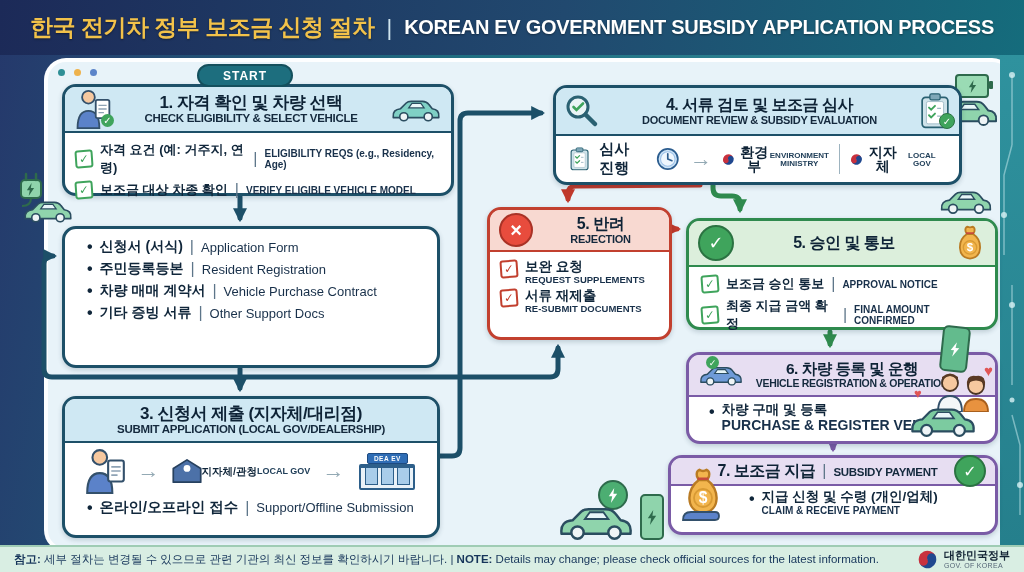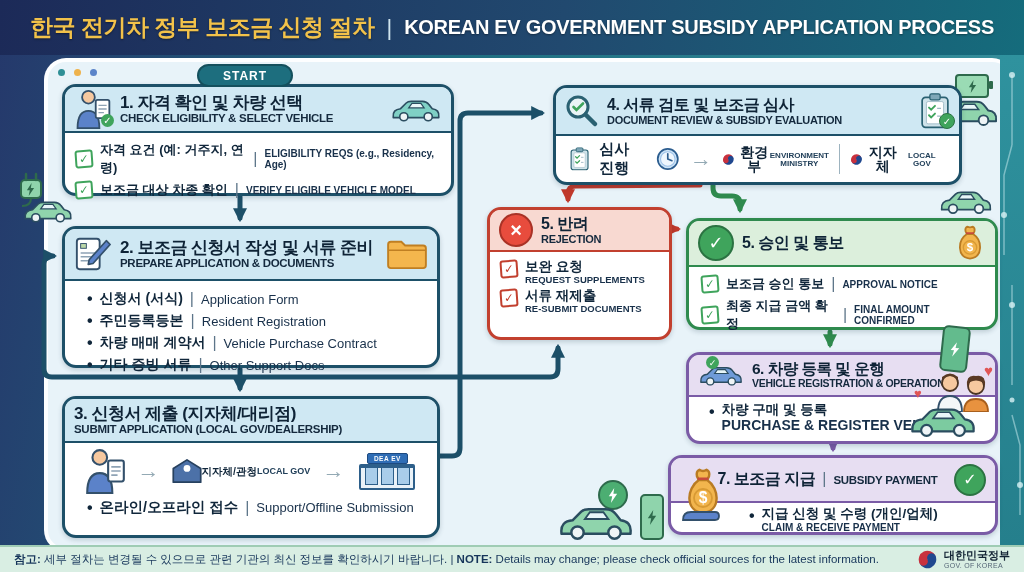--- a/index.html
+++ b/index.html
@@ -29,21 +29,21 @@
   .strip{position:absolute;right:0;top:55px;width:24px;height:490px;
     background:linear-gradient(180deg,#2f929e,#257f8c);z-index:2}
   
   .start{position:absolute;left:197px;top:64px;width:92px;height:19px;background:#1d6e7e;
     border:2px solid #14505d;border-radius:12px;color:#fff;font-size:12px;font-weight:bold;
     display:flex;align-items:center;justify-content:center;letter-spacing:1px;z-index:20}
   
   .flow-box{position:absolute;background:#fff;border:3px solid;border-radius:14px;z-index:10;
     box-shadow:0 2px 5px rgba(20,50,70,.20);box-sizing:border-box}
   .fb-head{display:flex;align-items:center;gap:8px;padding:3px 9px;border-bottom:2.5px solid;border-radius:10px 10px 0 0;box-sizing:border-box}
-  .tcol{flex:1;text-align:left;line-height:1.13}
+  .tcol{flex:1;text-align:center;line-height:1.13}
   .t-ko{font-weight:bold;color:#0e2336;letter-spacing:-.5px}
   .t-en{font-weight:bold;color:#14293d;letter-spacing:-.3px}
   .teal{border-color:#1d5068}.teal .fb-head{background:#cfe8f3;border-color:#1d5068}
   .redbx{border-color:#c2402f}.redbx .fb-head{background:#f8d9d1;border-color:#c2402f}
   .greenbx{border-color:#2f8a4e}.greenbx .fb-head{background:#dcefdc;border-color:#2f8a4e}
   .purplebx{border-color:#7a5ba6}.purplebx .fb-head{background:#e7def2;border-color:#7a5ba6}
   
   .crow{display:flex;align-items:center;gap:7px;padding:2px 0}
   .cbx{width:14px;height:14px;border-radius:3px;border:2px solid;background:#fff;flex:none;
     display:flex;align-items:center;justify-content:center;font-size:12px;font-weight:bold;line-height:0;transform:rotate(-4deg)}
@@ -216,36 +216,20 @@
       <div class="crow">
         <span class="cbx g">✓</span>
         <span class="ko-b" style="font-size:13px">보조금 대상 차종 확인</span>
         <span class="pipe">|</span>
         <span class="en-r" style="font-size:10px;font-weight:bold">VERIFY ELIGIBLE VEHICLE MODEL</span>
       </div>
     </div>
   </div>
 
   <div class="flow-box teal" style="left:62px;top:226px;width:378px;height:142px">
-    <div class="fb-head" style="height:52px">
-      <svg width="38" height="38" viewBox="0 0 40 40">
-        <rect x="3" y="4" width="24" height="32" rx="3" fill="#fff" stroke="#33506b" stroke-width="2"></rect>
-        <rect x="7" y="9" width="6" height="5" fill="#bcd8a8" stroke="#33506b" stroke-width="1"></rect>
-        <path d="M7 19 H23 M7 23 H23 M7 27 H18" stroke="#8ea3b5" stroke-width="1.6"></path>
-        <path d="M16 26 L34 6 L38 10 L20 30 L15 31 Z" fill="#5b82c9" stroke="#33506b" stroke-width="1.8" stroke-linejoin="round"></path>
-      </svg>
-      <div class="tcol">
-        <div class="t-ko" style="font-size:17px">2. 보조금 신청서 작성 및 서류 준비</div>
-        <div class="t-en" style="font-size:11.5px">PREPARE APPLICATION &amp; DOCUMENTS</div>
-      </div>
-      <svg width="42" height="34" viewBox="0 0 44 36">
-        <path d="M2 8 Q2 5 5 5 H16 L20 9 H39 Q42 9 42 12 V30 Q42 33 39 33 H5 Q2 33 2 30 Z" fill="#f4b64d" stroke="#c07f22" stroke-width="2"></path>
-        <path d="M2 14 H42" stroke="#c07f22" stroke-width="1.5"></path>
-      </svg>
-    </div>
     <div style="padding:7px 12px 0 22px">
       <div class="crow">
         <span class="bul">•</span>
         <span class="ko-b" style="font-size:14px">신청서 (서식)</span>
         <span class="pipe">|</span>
         <span class="en-r" style="font-size:13px">Application Form</span>
       </div>
       <div class="crow">
         <span class="bul">•</span>
         <span class="ko-b" style="font-size:14px">주민등록등본</span>
@@ -422,21 +406,21 @@
     <div class="crow" style="align-items:flex-start;padding:6px 0 0 20px">
       <span class="bul">•</span>
       <span class="stack">
         <span class="ko-b" style="font-size:13.5px">차량 구매 및 등록</span>
         <span class="en-r" style="font-size:14px;font-weight:bold">PURCHASE &amp; REGISTER VEHICLE</span>
       </span>
     </div>
   </div>
 
   <div class="flow-box purplebx" style="left:668px;top:455px;width:330px;height:80px">
-    <div class="fb-head" style="height:45px;padding-left:38px">
+    <div class="fb-head" style="height:28px;padding-left:38px">
       <div class="tcol" style="display:flex;align-items:baseline;justify-content:center;gap:7px">
         <span class="t-ko" style="font-size:16px">7. 보조금 지급</span>
         <span class="pipe">|</span>
         <span class="t-en" style="font-size:11.5px">SUBSIDY PAYMENT</span>
       </div>
       <span class="circ" style="width:28px;height:28px;background:#3fa45c;border:2.5px solid #2b7342;font-size:16px">✓</span>
     </div>
     <span class="abs" style="left:10px;top:10px;z-index:12">
       <svg width="44" height="48" viewBox="0 0 36 40">
           <use href="#sym-bag"></use>

